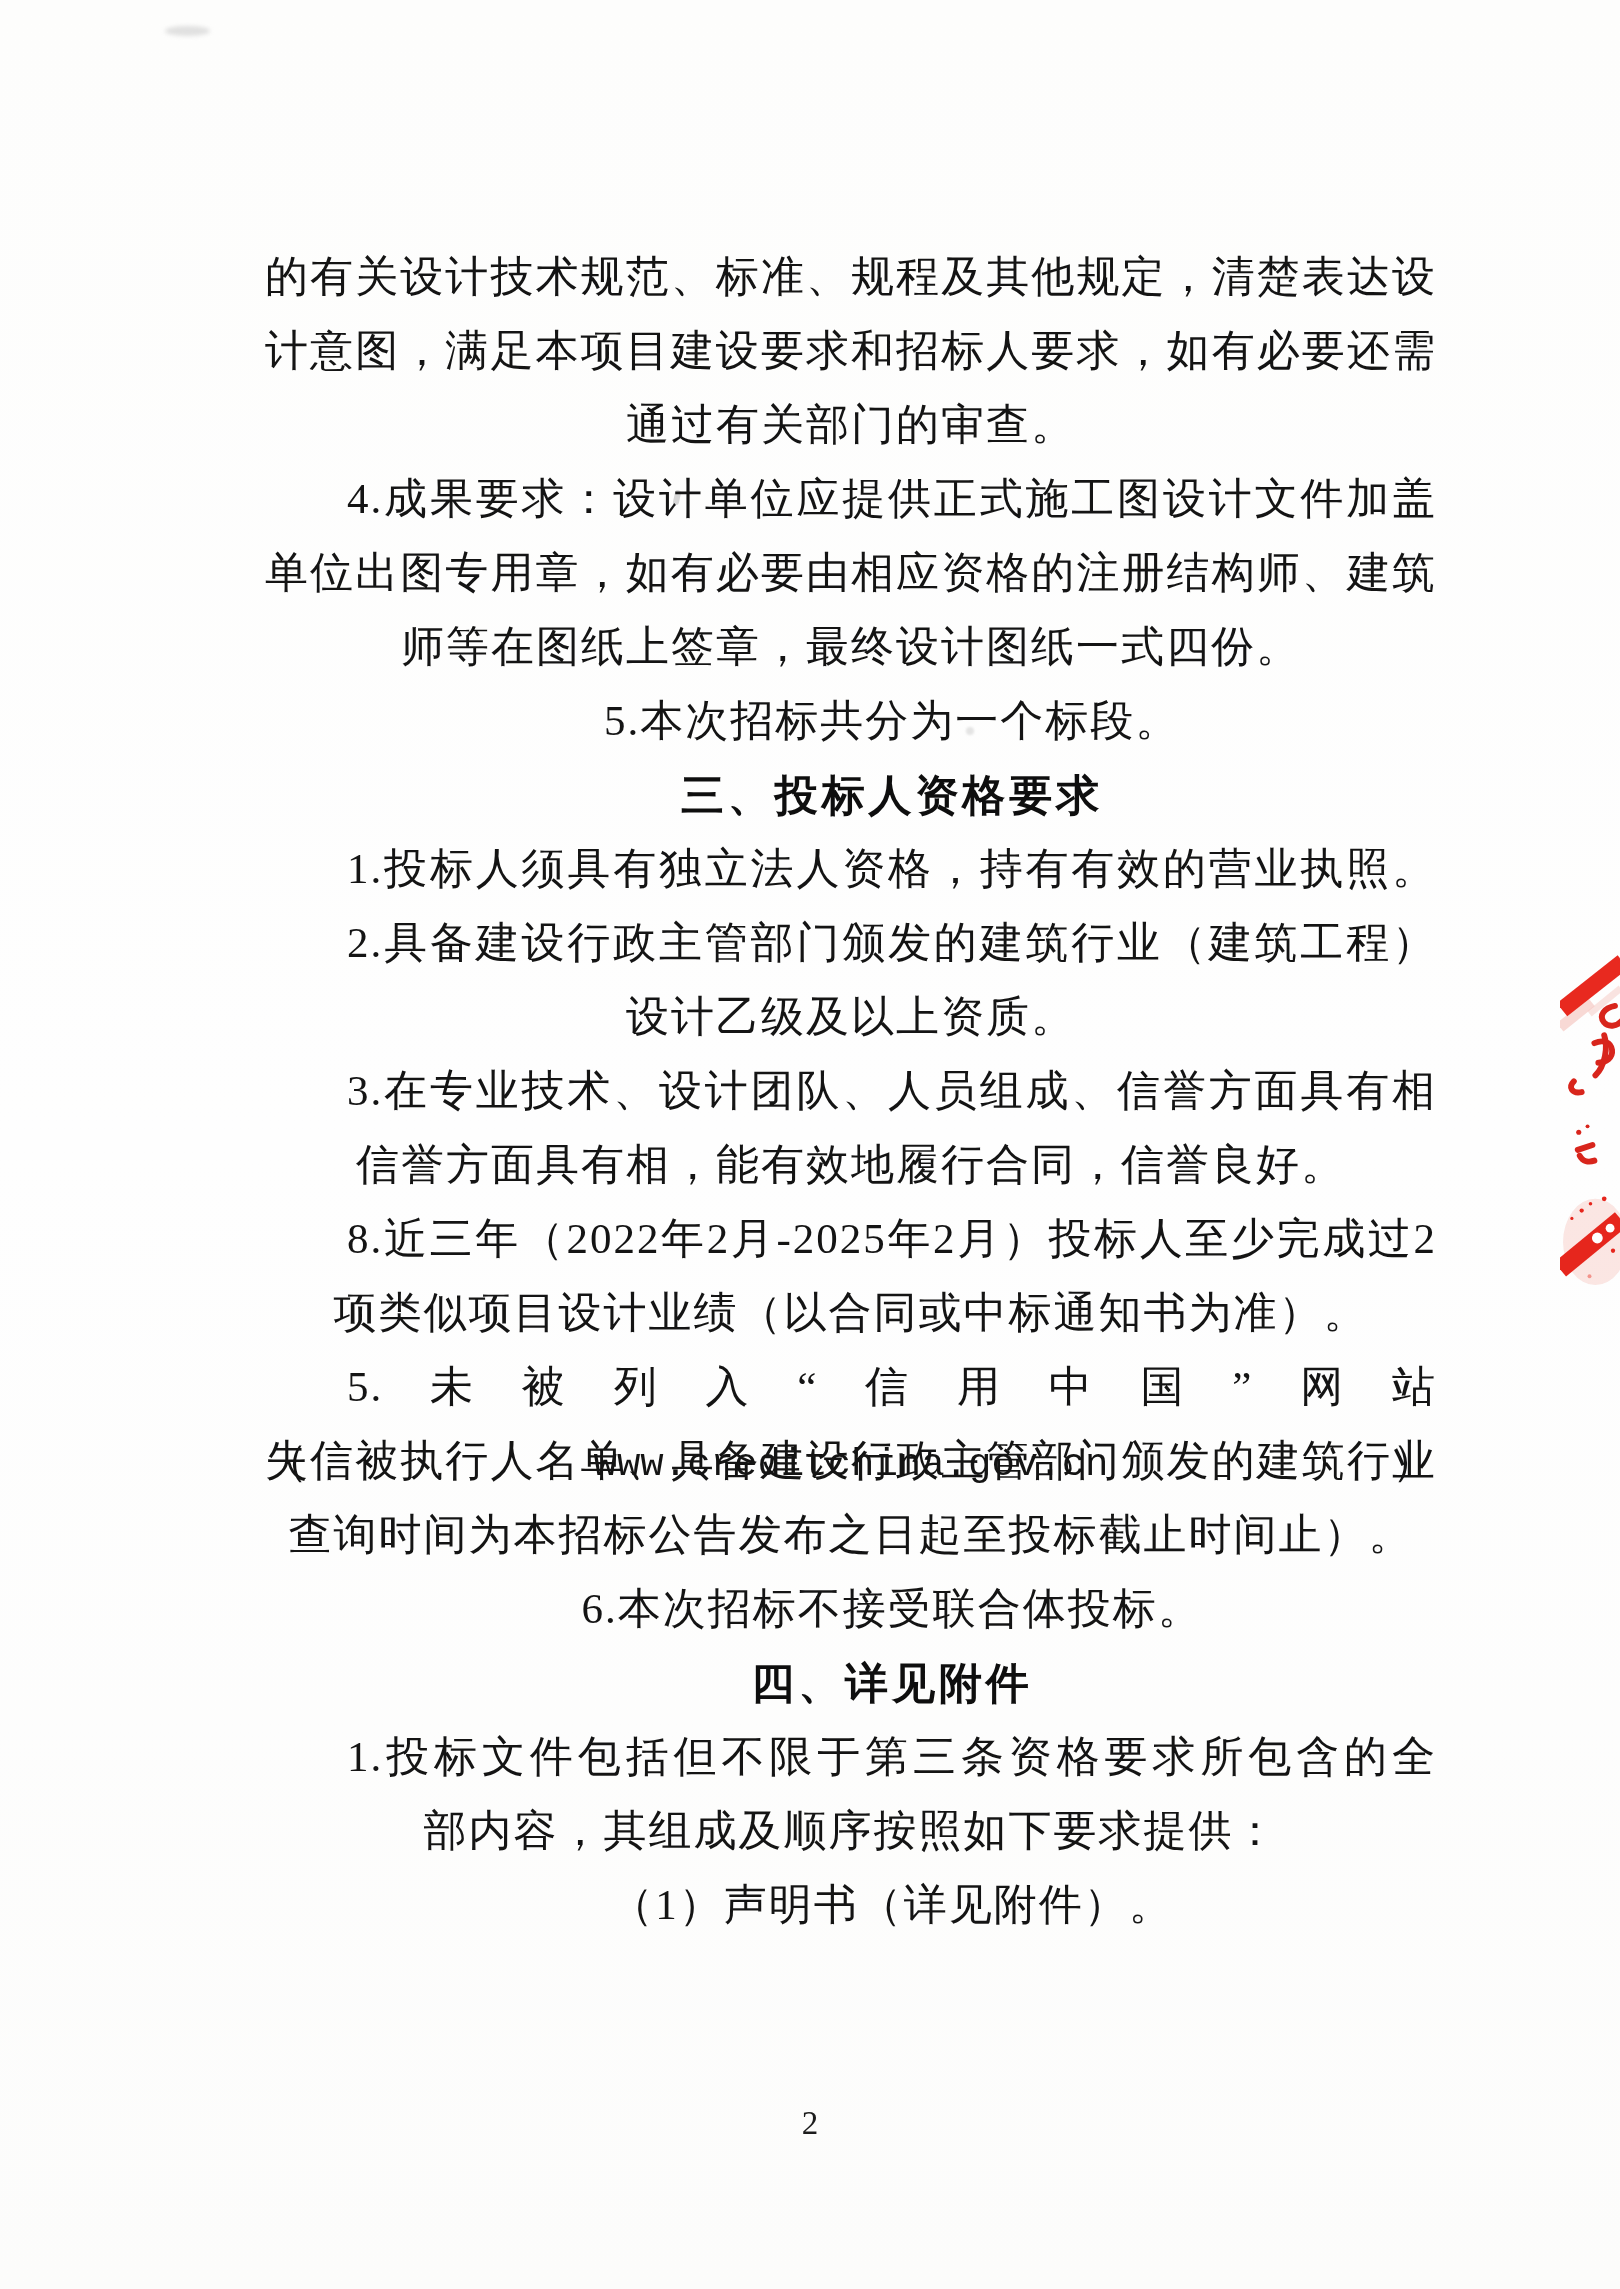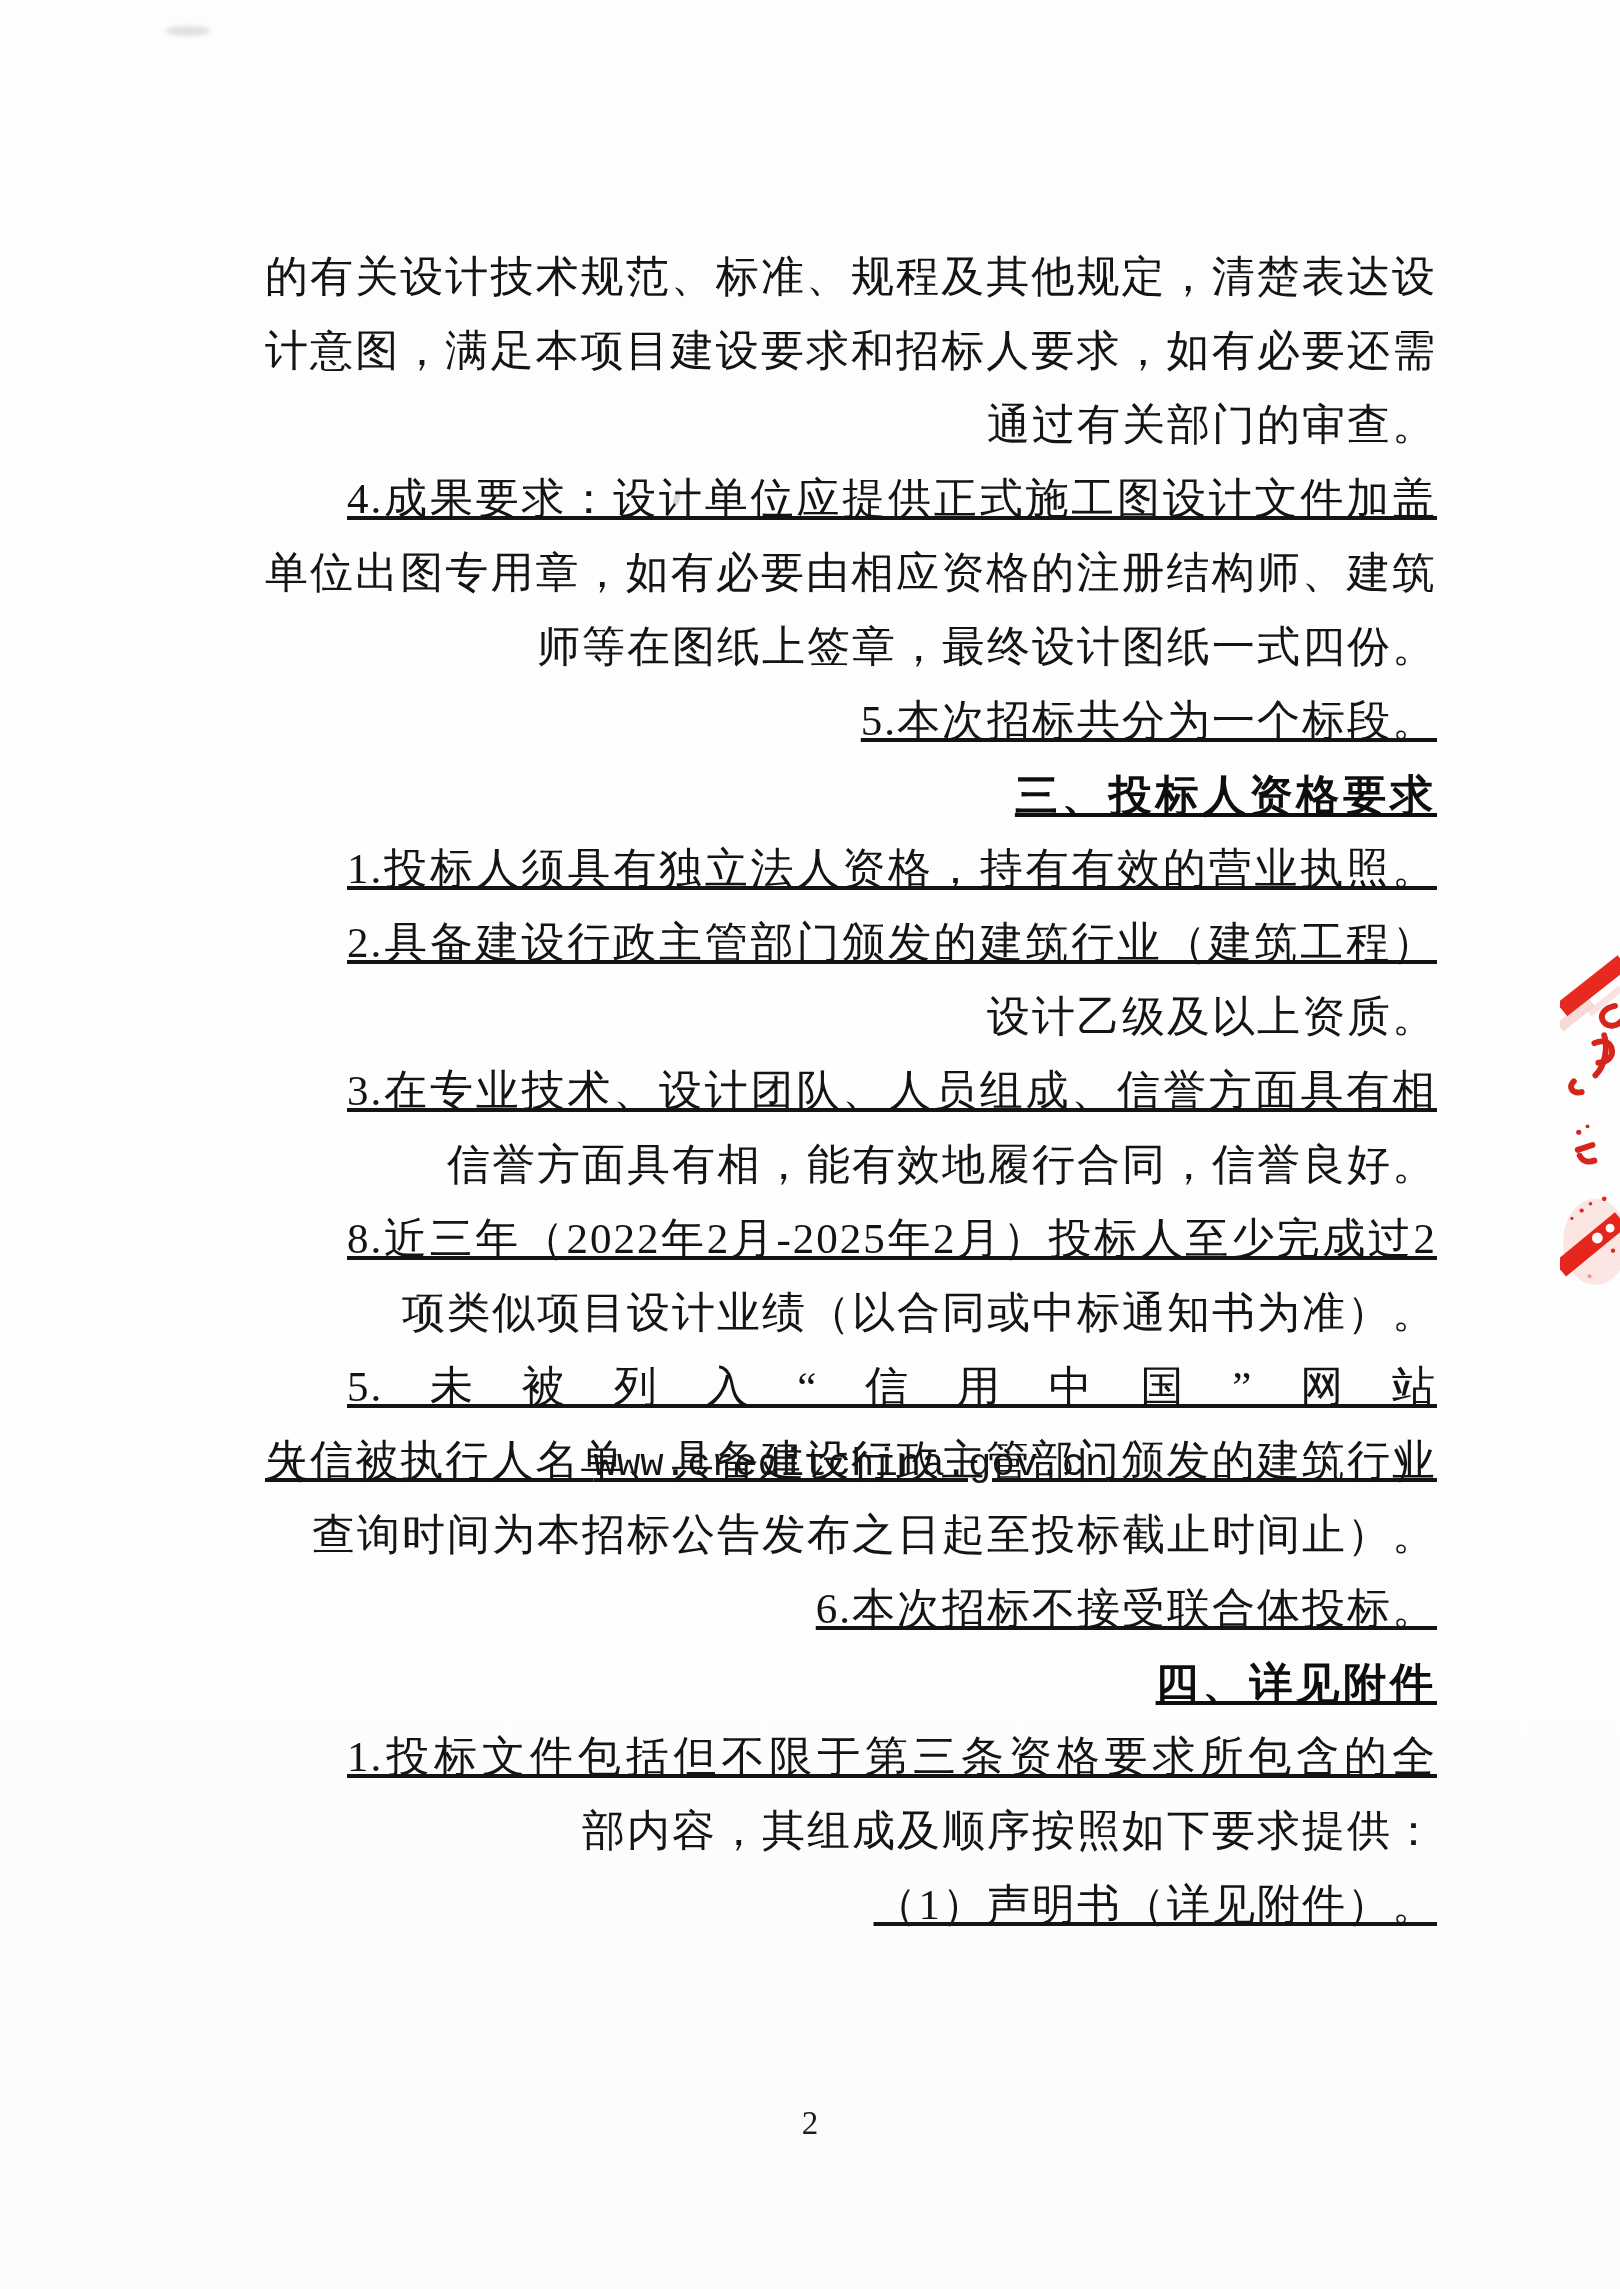--- a/index.html
+++ b/index.html
@@ -16,23 +16,23 @@
     position:absolute;left:265px;top:240px;width:1172px;
   }
   .line{
     height:74px;
     line-height:74px;
     font-size:43px;
     color:#141414;
     letter-spacing:2px;
     white-space:nowrap;
     font-family:"Liberation Serif","DejaVu Serif",serif;
-    text-align:right;
+    text-align:center;
   }
-  .line.indent{ text-indent:82px;text-decoration:underline; }
+  .line.indent{ text-indent:82px; }
   .line.fill{
     text-align:justify;
     text-align-last:justify;
     white-space:normal;
   }
   .line.head{
     font-weight:700;
     font-family:"Liberation Sans","DejaVu Sans",sans-serif;
     letter-spacing:3.9px;
     color:#0e0e0e;

